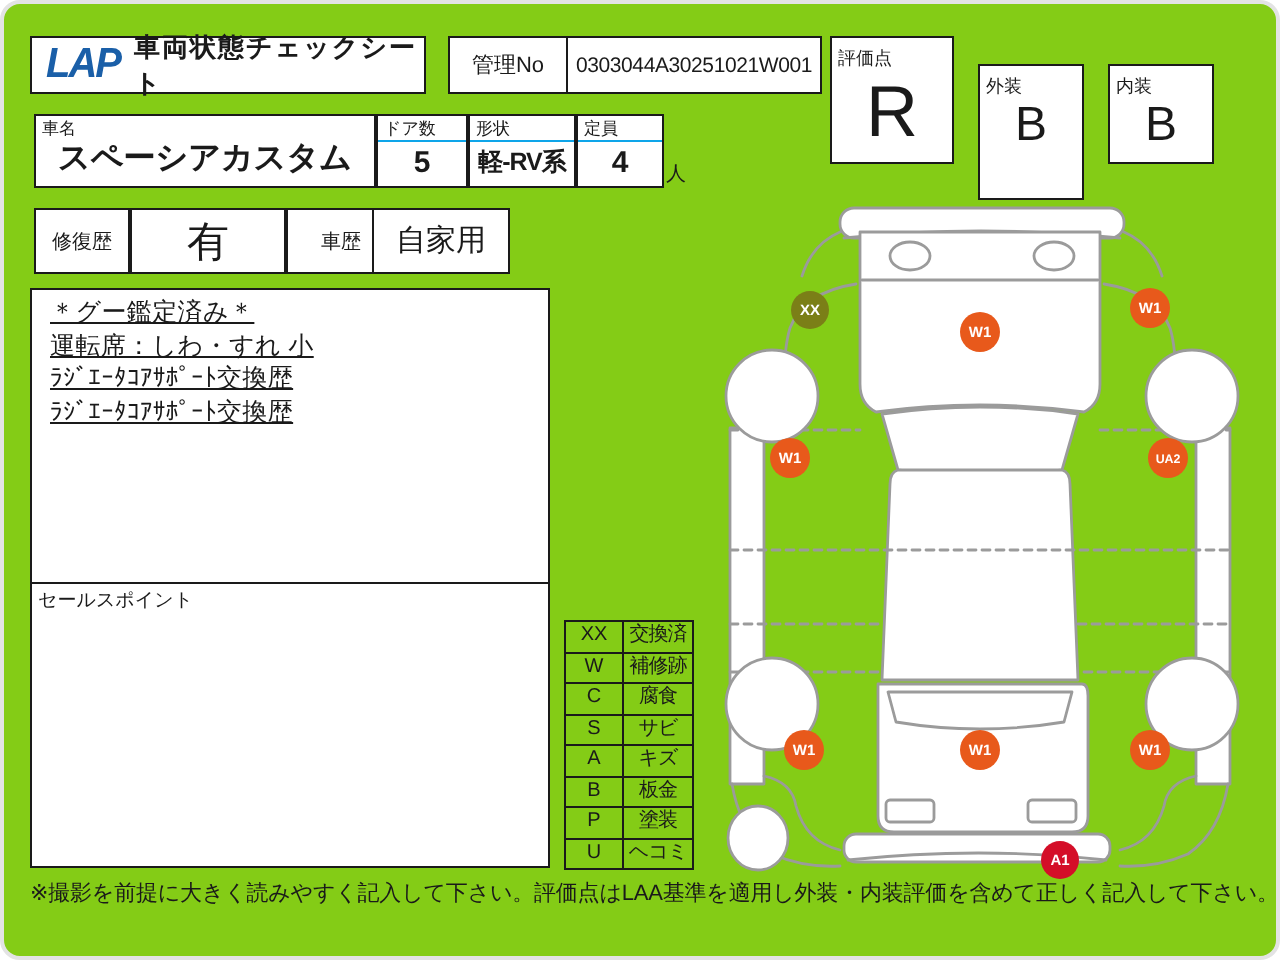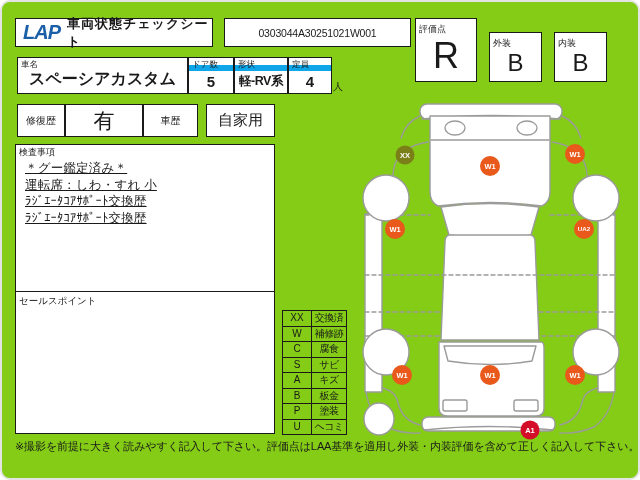--- a/index.html
+++ b/index.html
@@ -12,21 +12,21 @@
   .logo-box{display:flex;align-items:center;gap:7px;padding-left:7px;}
   .logo-text{font-size:20px;font-weight:bold;font-style:italic;color:#1a5fa8;letter-spacing:-1px;transform:scaleY(1.05);}
   .sheet-title{font-size:13px;font-weight:bold;letter-spacing:1px;}
   .kanri{display:flex;align-items:stretch;}
   .kanri-label{width:58px;border-right:1px solid #1a1a1a;display:flex;align-items:center;justify-content:center;font-size:11px;}
   .kanri-value{flex:1;display:flex;align-items:center;justify-content:center;font-size:10.5px;letter-spacing:-0.2px;}
   .scorebox{padding:6px 3px;}
   .scorebox .bigletter{position:absolute;left:0;right:0;text-align:center;}
   
   .cell{border:1px solid #1a1a1a;position:absolute;box-sizing:border-box;background:#fff;}
-  .cell .hd{height:13px;border-bottom:6px solid #0ea5e9;font-size:8.5px;padding:1px 0 0 3px;box-sizing:border-box;}
+  .cell .hd{height:13px;border-bottom:1px solid #0ea5e9;font-size:8.5px;padding:1px 0 0 3px;box-sizing:border-box;}
   .cell .val{display:flex;align-items:center;justify-content:center;font-weight:bold;}
   .lblcell{display:flex;align-items:center;justify-content:center;font-size:10px;}
   
   table.legend{border-collapse:collapse;}
   table.legend td{border:1px solid #1a1a1a;height:14.5px;padding:0;text-align:center;font-size:10px;line-height:1;}
   td.lg-code{width:28px;}
   td.lg-mean{width:34px;font-size:9.5px;letter-spacing:-0.5px;}
   .insp-lines{font-size:12.5px;line-height:1.32;letter-spacing:0.2px;}
   .footer-note{font-size:11px;letter-spacing:-0.1px;white-space:nowrap;}
   svg text{font-family:"Liberation Sans","DejaVu Sans",sans-serif;font-weight:bold;fill:#fff;}
@@ -34,28 +34,29 @@
 </head>
 <body>
 
 <div id="page">
 
   <div class="abs box logo-box" style="left:13px;top:16px;width:198px;height:29px;">
     <span class="logo-text">LAP</span>
     <span class="sheet-title">車両状態チェックシート</span>
   </div>
   <div class="abs box kanri" style="left:222px;top:16px;width:187px;height:29px;">
+    <div class="kanri-label">管理No</div>
     <div class="kanri-value">0303044A30251021W001</div>
   </div>
 
   <div class="abs box scorebox" style="left:413px;top:16px;width:62px;height:64px;">
     <div class="tinylabel">評価点</div>
     <div class="bigletter" style="top:16px;font-size:36px;">R</div>
   </div>
-  <div class="abs box scorebox" style="left:487px;top:30px;width:53px;height:50px;">
+  <div class="abs box scorebox" style="left:487px;top:30px;width:53px;height:68px;">
     <div class="tinylabel">外装</div>
     <div class="bigletter" style="top:16px;font-size:24px;">B</div>
   </div>
   <div class="abs box scorebox" style="left:552px;top:30px;width:53px;height:50px;">
     <div class="tinylabel">内装</div>
     <div class="bigletter" style="top:16px;font-size:24px;">B</div>
   </div>
 
   <div class="cell" style="left:15px;top:55px;width:171px;height:37px;border-width:1.5px;">
     <div class="tinylabel" style="padding:2px 0 0 3px;font-size:8.5px;">車名</div>
@@ -71,24 +72,23 @@
   </div>
   <div class="cell" style="left:286px;top:55px;width:44px;height:37px;border-width:1.5px;">
     <div class="hd">定員</div>
     <div class="val" style="height:21px;font-size:15px;">4</div>
   </div>
   <div class="abs" style="left:331px;top:78px;font-size:10px;">人</div>
 
   <div class="cell lblcell" style="left:15px;top:102px;width:48px;height:33px;border-width:1.5px;">修復歴</div>
   <div class="cell lblcell" style="left:63px;top:102px;width:78px;height:33px;border-width:1.5px;font-size:21px;">有</div>
   <div class="cell lblcell" style="left:141px;top:102px;width:55px;height:33px;border-width:1.5px;">車歴</div>
-  <div class="cell lblcell" style="left:204px;top:102px;width:69px;height:33px;border-width:1.5px;font-size:15px;">自家用</div>
+  <div class="cell lblcell" style="left:184px;top:102px;width:69px;height:33px;border-width:1.5px;font-size:15px;">自家用</div>
 
   <div class="abs box" style="left:13px;top:142px;width:260px;height:290px;">
-    <div class="tinylabel" style="padding:3px 0 0 3px;">検査事項</div>
     <div class="insp-lines" style="padding:3px 0 0 9px;text-decoration:underline;">
       <div>＊グー鑑定済み＊</div>
       <div>運転席：しわ・すれ 小</div>
       <div>ﾗｼﾞｴｰﾀｺｱｻﾎﾟｰﾄ交換歴</div>
       <div>ﾗｼﾞｴｰﾀｺｱｻﾎﾟｰﾄ交換歴</div>
     </div>
     <div class="abs" style="left:0;top:146px;width:100%;border-top:1.5px solid #1a1a1a;"></div>
     <div class="abs tinylabel" style="left:3px;top:151px;font-size:9.5px;">セールスポイント</div>
   </div>
 

